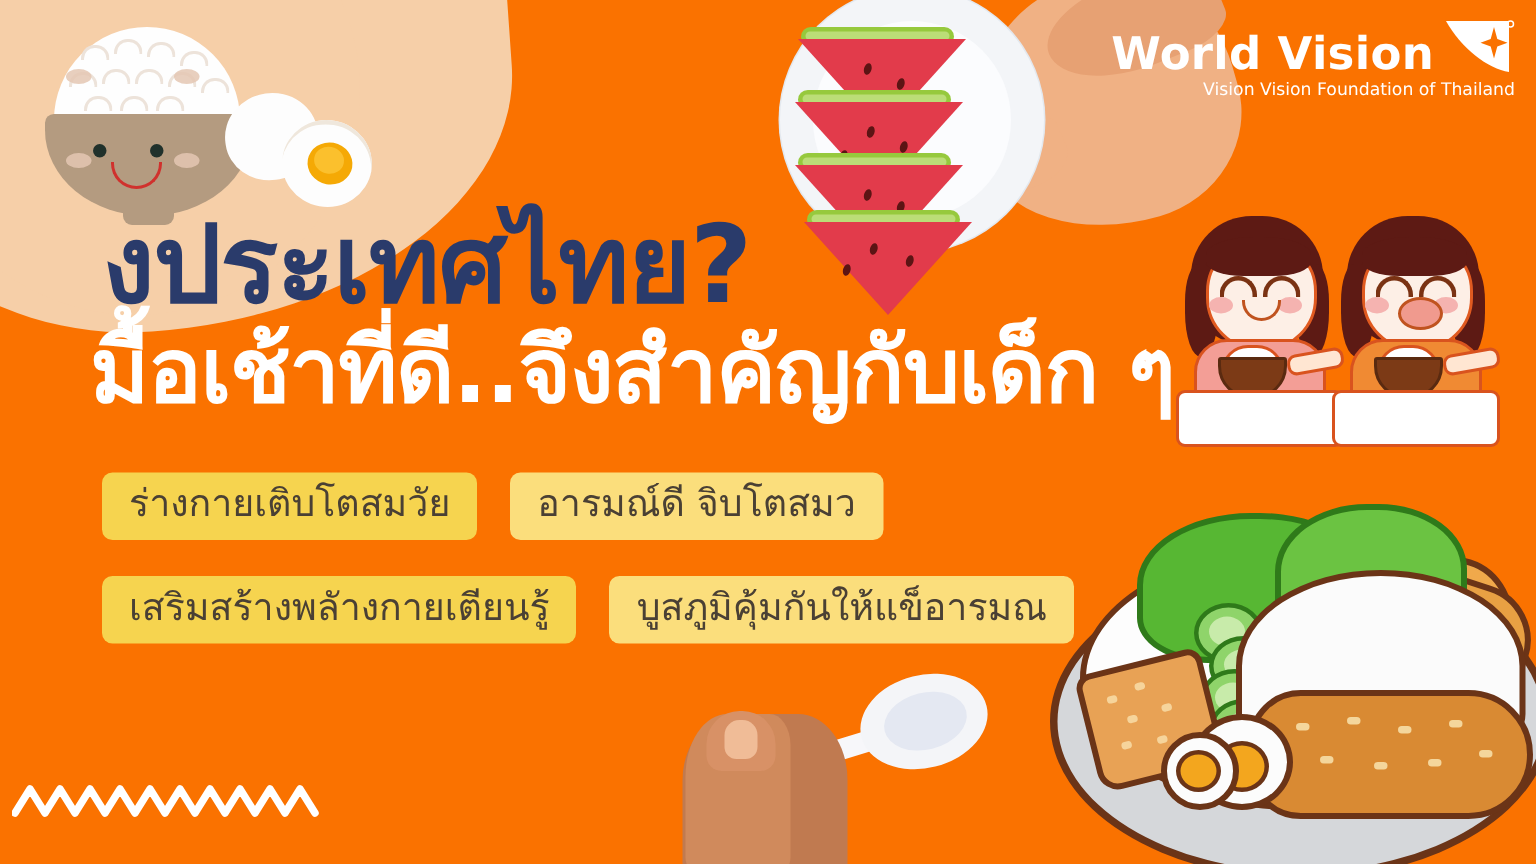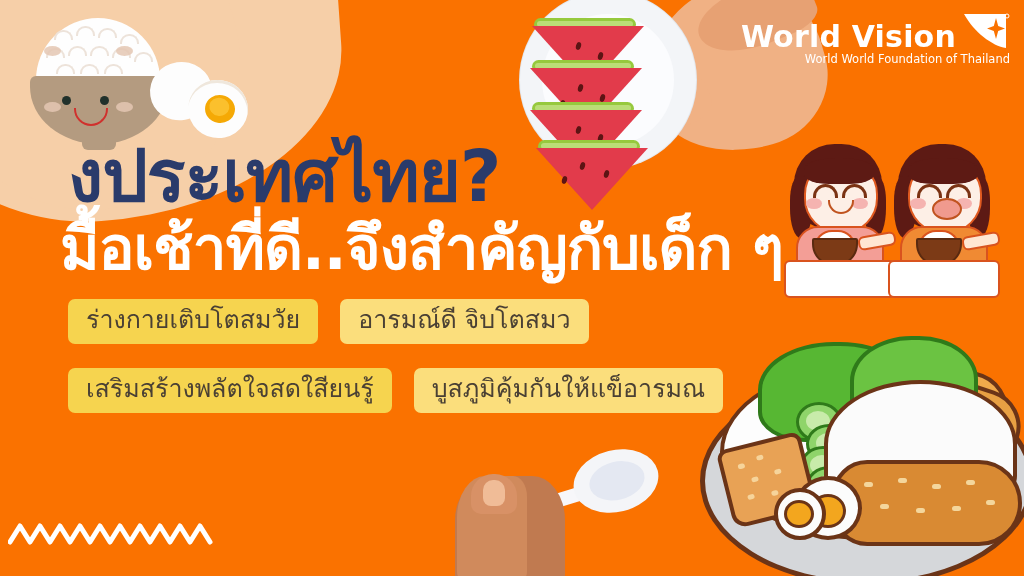--- a/index.html
+++ b/index.html
@@ -81,21 +81,21 @@
     font-size:72px;line-height:1;font-weight:700;color:#2A3B6B;
     letter-spacing:-1px;white-space:nowrap;
   }
   .h2{
     position:absolute;left:60px;top:218px;
     font-size:60px;line-height:1;font-weight:700;color:#FFFFFF;
     letter-spacing:-1px;white-space:nowrap;
   }
 
   
-  .pills{position:absolute;left:68px;top:299px;width:700px;}
+  .pills{position:absolute;left:68px;top:315px;width:700px;}
   .pill-row{display:flex;gap:22px;margin-bottom:24px;}
   .pill{
     display:inline-block;padding:7px 18px 9px 18px;border-radius:7px;
     font-size:25px;line-height:1.15;color:#4A4034;white-space:nowrap;
   }
   .pill.gold{background:#F6D44F;}
   .pill.lite{background:#FBDE7C;}
 
   
   .kids{position:absolute;left:782px;top:142px;width:228px;height:152px;}
@@ -241,21 +241,21 @@
 
   <div class="h1">งประเทศไทย?</div>
   <div class="h2">มื้อเช้าที่ดี..จึงสำคัญกับเด็ก ๆ</div>
 
   <div class="pills">
     <div class="pill-row">
       <span class="pill gold">ร่างกายเติบโตสมวัย</span>
       <span class="pill lite">อารมณ์ดี จิบโตสมว</span>
     </div>
     <div class="pill-row">
-      <span class="pill gold">เสริมสร้างพลัตใจสดใสียนรู้</span>
+      <span class="pill gold">เสริมสร้างพลัางกายเตียนรู้</span>
       <span class="pill lite">บูสภูมิคุ้มกันให้แข็อารมณ</span>
     </div>
   </div>
 
   <div class="kids">
     <div class="kid k1">
       <div class="hair"></div>
         <div class="hair-side l"></div>
         <div class="hair-side r"></div>
       <div class="face"></div>
@@ -355,16 +355,16 @@
     <div class="logo-row">
       <div class="logo-word">World Vision</div>
       <div class="logo-mark">
         <svg width="48" height="40" viewBox="0 0 48 40">
           <path d="M2 2 L44 2 L44 36 C30 34 12 20 2 2 Z" fill="#FFFFFF"></path>
           <path d="M34 6 L36.2 14 L43 16.5 L36.2 19 L34 27 L31.8 19 L25 16.5 L31.8 14 Z" fill="#FA7200"></path>
           <circle cx="45" cy="4" r="2" fill="none" stroke="#FFFFFF" stroke-width="1"></circle>
         </svg>
       </div>
     </div>
-    <div class="logo-en">World World Foundation of Thailand</div>
+    <div class="logo-en">Vision Vision Foundation of Thailand</div>
   </div>
 
 </div>
 
 </body></html>

